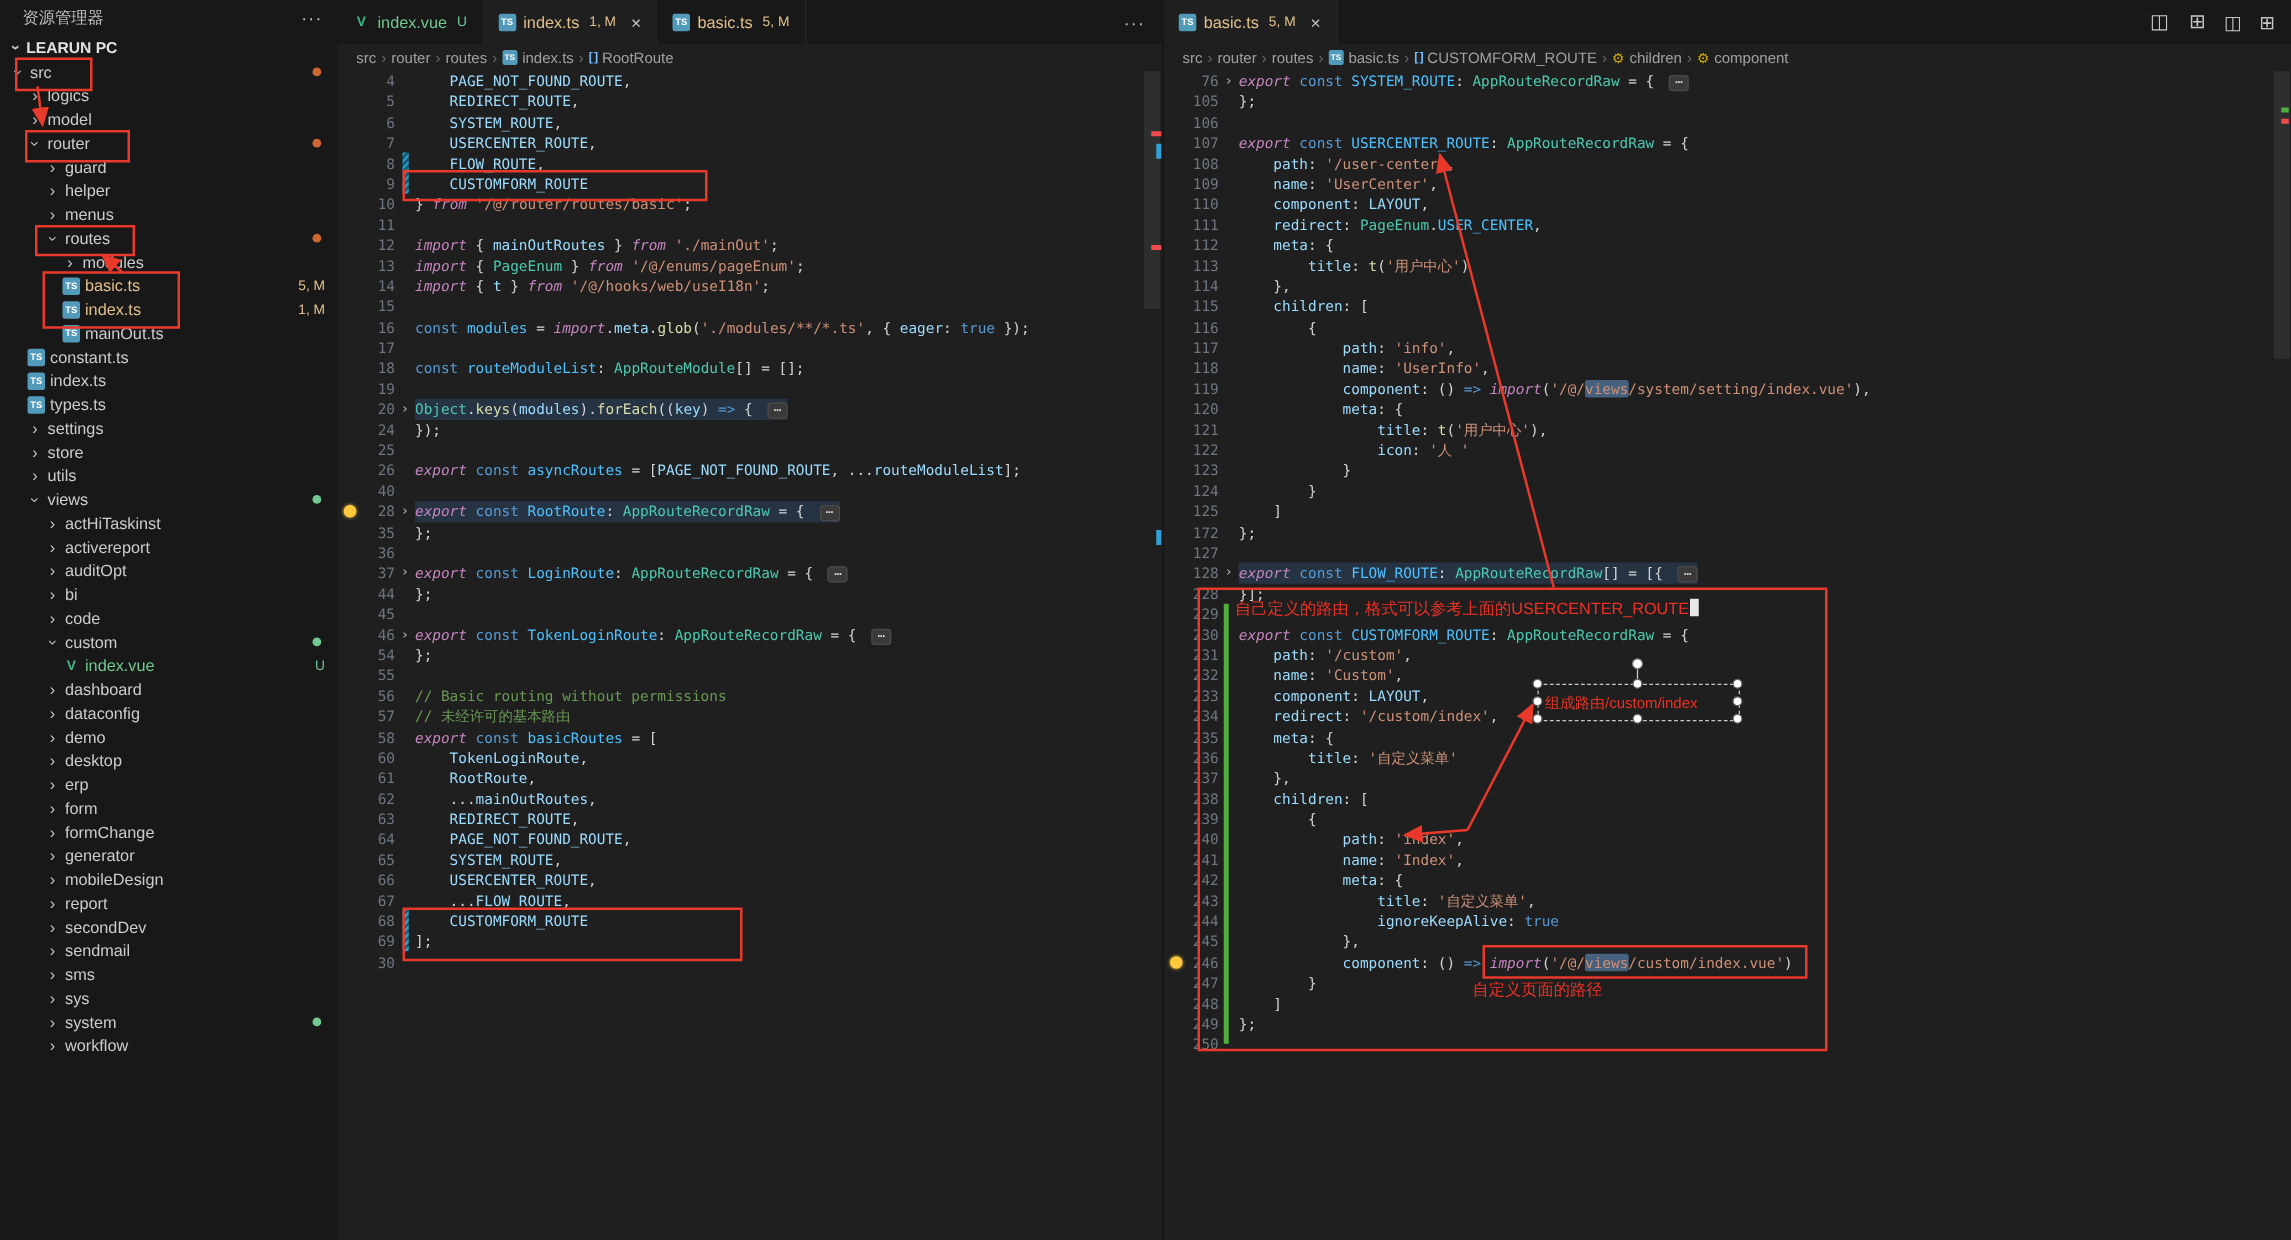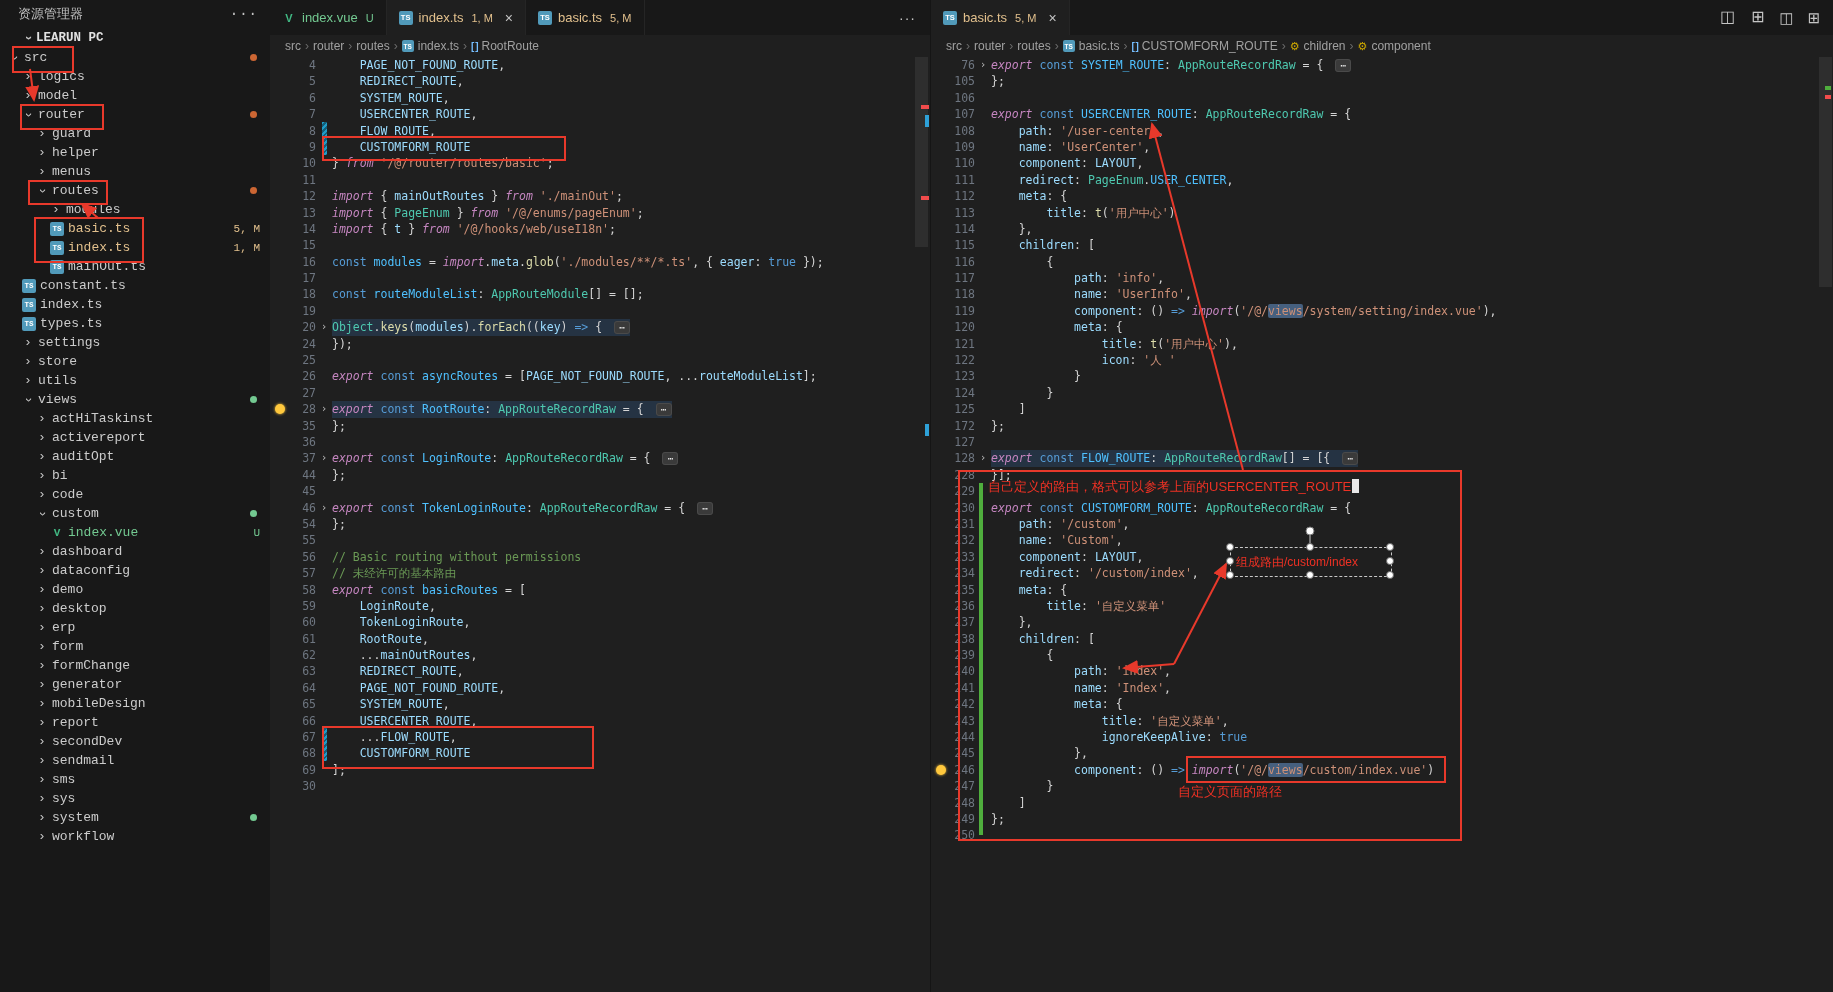--- a/index.html
+++ b/index.html
@@ -1,23 +1,23 @@
 <!DOCTYPE html>
 <html><head>
 <meta charset="utf-8">
 <style>
   html,body{margin:0;padding:0;background:#111;}
   .app{position:relative;width:1833px;height:992px;overflow:hidden;background:#1f1f1f;
        font-family:"Liberation Sans",sans-serif;-webkit-font-smoothing:antialiased;}
 
   
-  .sidebar{position:absolute;left:0;top:0;width:270px;height:992px;background:#181818;border-right:1px solid #2b2b2b;font-family:Liberation Mono, monospace;}
+  .sidebar{position:absolute;left:0;top:0;width:270px;height:992px;background:#181818;border-right:1px solid #2b2b2b;}
   .sb-head{height:28px;display:flex;align-items:center;padding:0 12px 0 18px;font-size:13px;color:#bfbfbf;}
   .sb-head .dots{margin-left:auto;color:#c5c5c5;font-size:14px;letter-spacing:1px;cursor:pointer;}
-  .sb-root{height:20px;display:flex;align-items:center;font-weight:bold;font-size:12.5px;color:#e2e2e2;padding-left:22px;gap:2px;}
+  .sb-root{height:20px;display:flex;align-items:center;font-weight:bold;font-size:12.5px;color:#e2e2e2;padding-left:7px;gap:2px;}
   .tree{position:absolute;top:48px;left:0;right:0;}
   .trow{display:flex;align-items:center;gap:4px;height:19px;font-size:13px;color:#cccccc;cursor:pointer;}
   .chev{display:inline-block;width:12px;text-align:center;color:#c5c5c5;font-size:13px;line-height:12px;}
   .chev.open{transform:rotate(90deg);}
   .fi-ts{background:#519aba;color:#fff;font-size:7.5px;font-weight:bold;width:14px;height:14px;border-radius:2px;
          display:inline-flex;align-items:center;justify-content:center;flex:0 0 14px;}
   .fi-ts.mini{width:12px;height:12px;font-size:6.5px;flex-basis:12px;}
   .fi-vue{color:#41b883;font-weight:700;font-size:11px;width:14px;text-align:center;flex:0 0 14px;}
   .tlabel{white-space:nowrap;}
   .tbadge{margin-left:auto;margin-right:10px;font-size:11px;}
@@ -412,21 +412,21 @@
           <span class="gut">25</span>
           <span class="fold"></span>
           <span class="codeln">&nbsp;</span>
         </div>
         <div class="crow">
           <span class="gut">26</span>
           <span class="fold"></span>
           <span class="codeln"><span class="tk-k">export </span><span class="tk-c">const </span><span class="tk-V">asyncRoutes</span><span class="tk-p"> = [</span><span class="tk-v">PAGE_NOT_FOUND_ROUTE</span><span class="tk-p">, ...</span><span class="tk-v">routeModuleList</span><span class="tk-p">];</span></span>
         </div>
         <div class="crow">
-          <span class="gut">27</span>
+          <span class="gut">40</span>
           <span class="fold"></span>
           <span class="codeln">&nbsp;</span>
         </div>
         <div class="crow">
           <span class="bulb"></span>
           <span class="gut">28</span>
           <span class="fold">›</span>
           <span class="codeln hl"><span class="tk-k">export </span><span class="tk-c">const </span><span class="tk-V">RootRoute</span><span class="tk-p">: </span><span class="tk-t">AppRouteRecordRaw</span><span class="tk-p"> = { </span><span class="tk-e">⋯</span></span>
         </div>
         <div class="crow">
@@ -476,25 +476,20 @@
         </div>
         <div class="crow">
           <span class="gut">57</span>
           <span class="fold"></span>
           <span class="codeln"><span class="tk-m">// 未经许可的基本路由</span></span>
         </div>
         <div class="crow">
           <span class="gut">58</span>
           <span class="fold"></span>
           <span class="codeln"><span class="tk-k">export </span><span class="tk-c">const </span><span class="tk-V">basicRoutes</span><span class="tk-p"> = [</span></span>
-        </div>
-        <div class="crow">
-          <span class="gut">59</span>
-          <span class="fold"></span>
-          <span class="codeln"><span class="tk-v">    LoginRoute</span><span class="tk-p">,</span></span>
         </div>
         <div class="crow">
           <span class="gut">60</span>
           <span class="fold"></span>
           <span class="codeln"><span class="tk-v">    TokenLoginRoute</span><span class="tk-p">,</span></span>
         </div>
         <div class="crow">
           <span class="gut">61</span>
           <span class="fold"></span>
           <span class="codeln"><span class="tk-v">    RootRoute</span><span class="tk-p">,</span></span>

